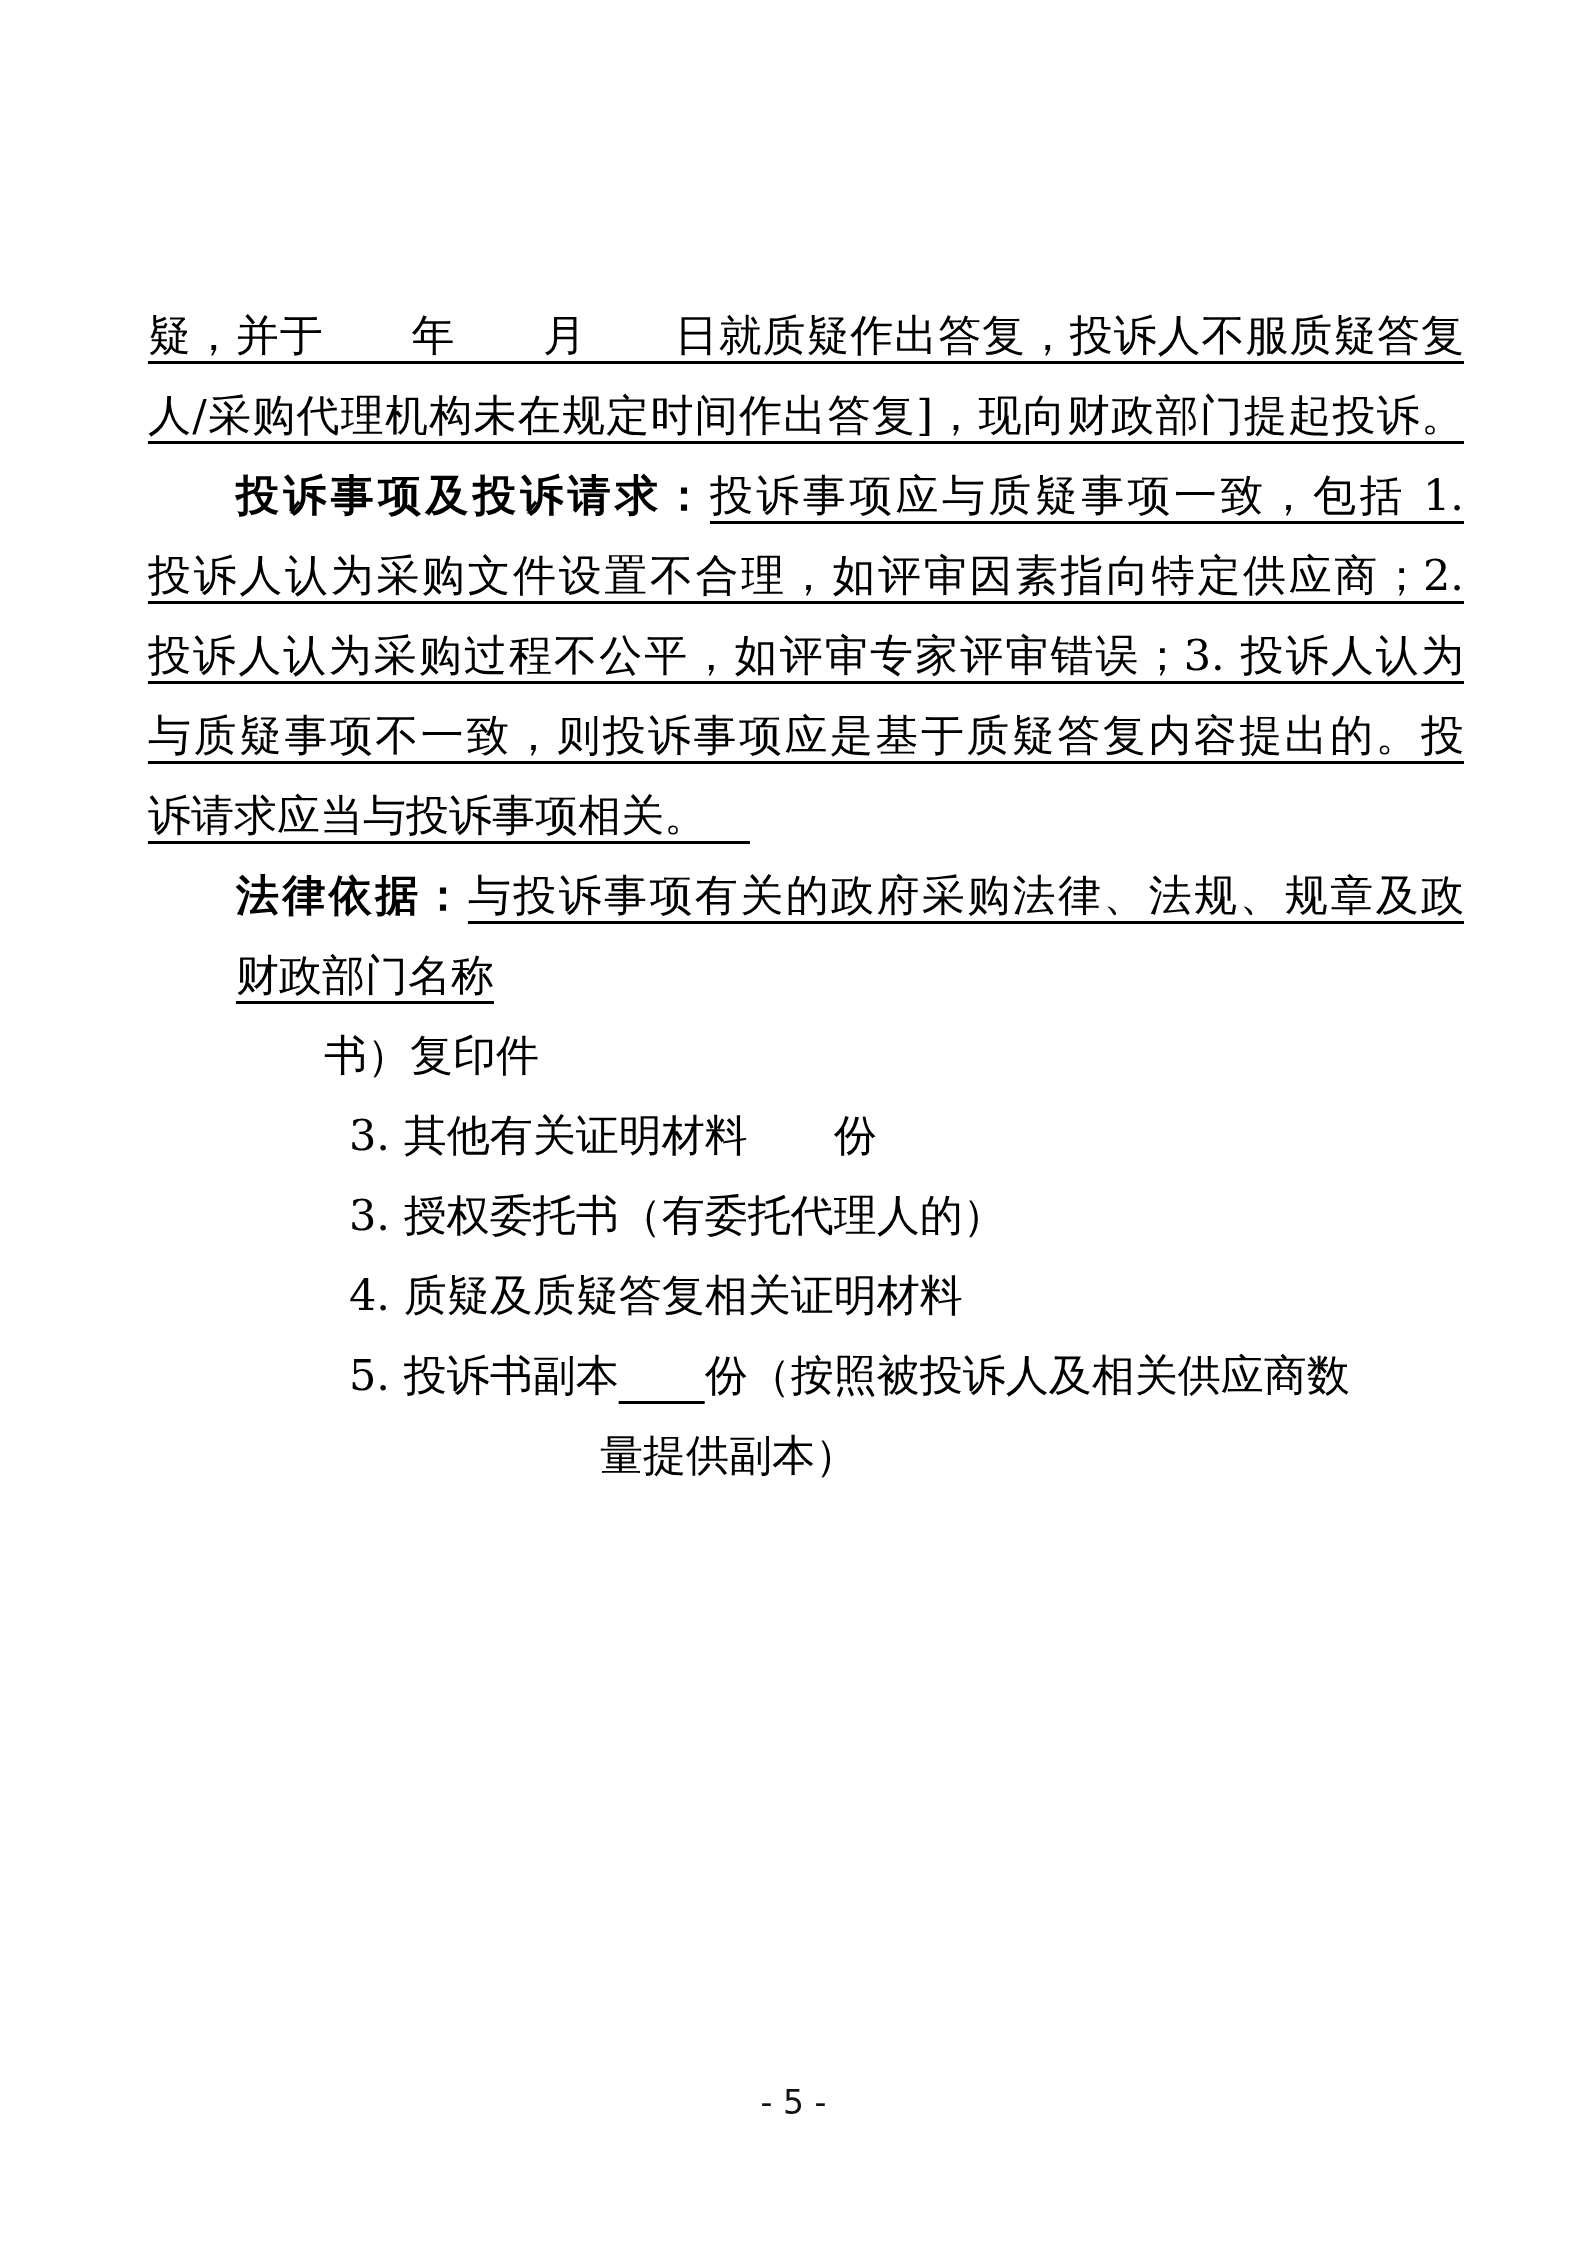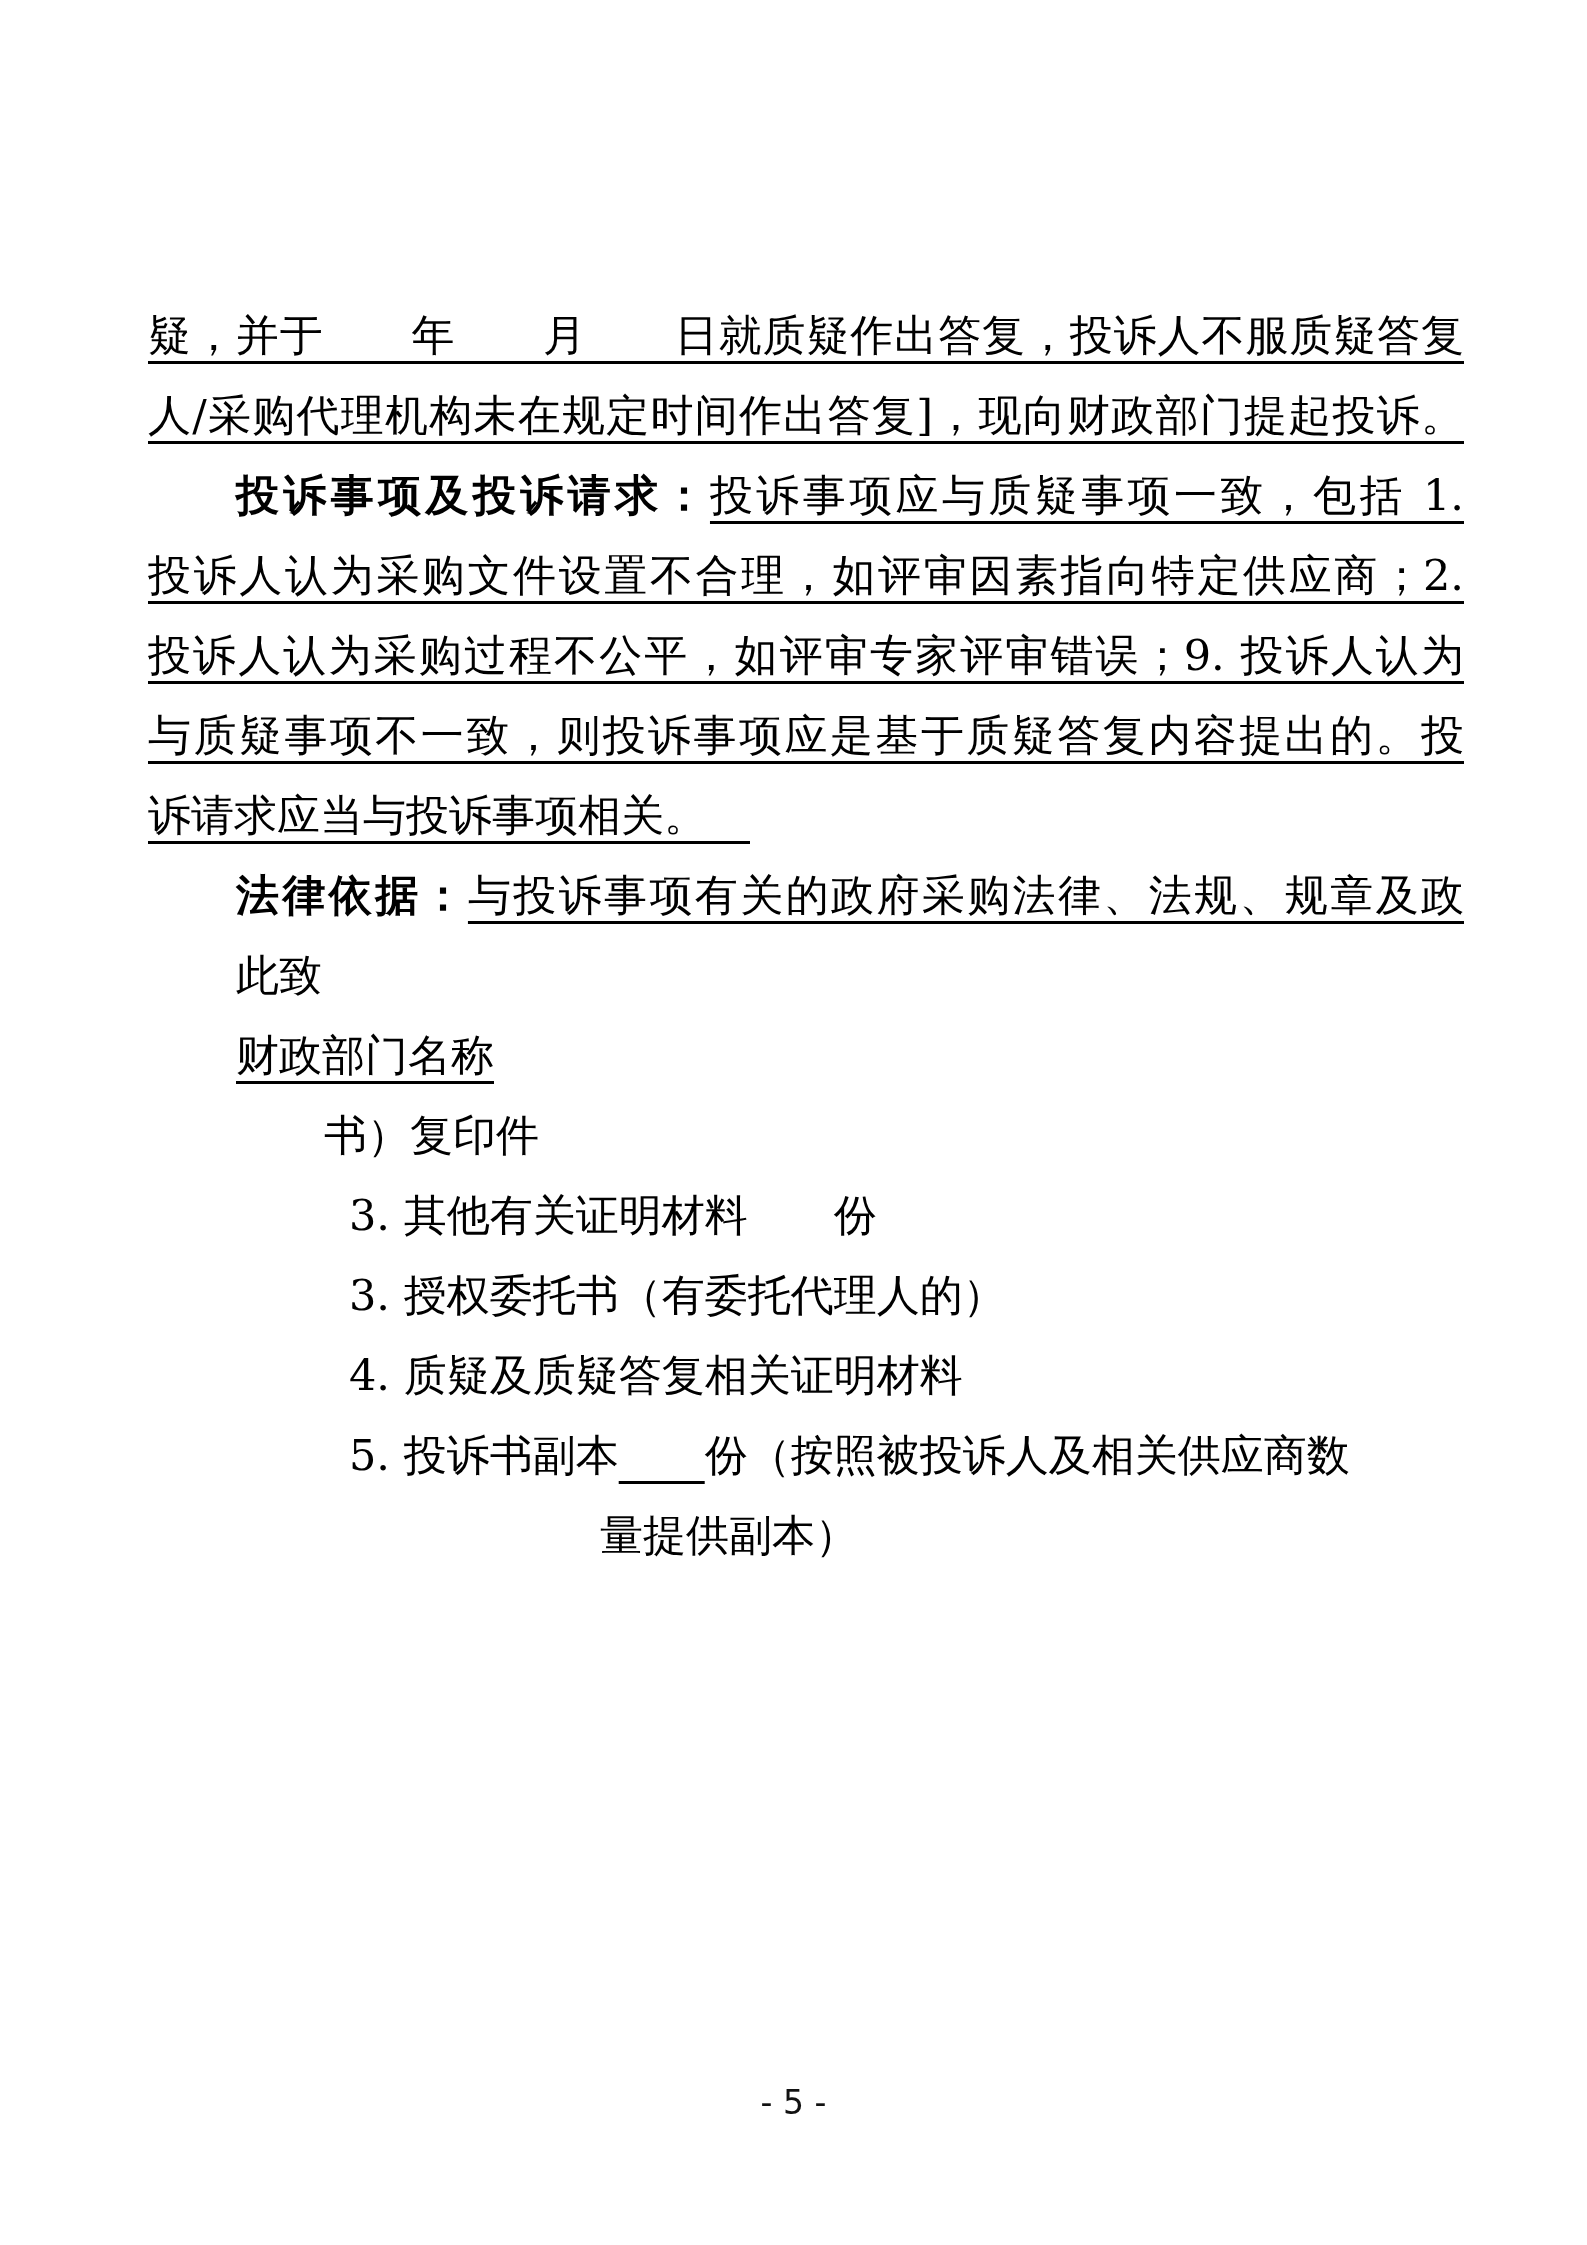--- a/index.html
+++ b/index.html
@@ -54,32 +54,31 @@
   <div class="doc-body">
 
     <div class="line justify"><span class="u">疑，并于　　年　　月　　日就质疑作出答复，投诉人不服质疑答复[采购</span></div>
 
     <div class="line justify"><span class="u">人/采购代理机构未在规定时间作出答复]，现向财政部门提起投诉。</span></div>
 
     <div class="line justify indent"><span class="b">投诉事项及投诉请求：</span><span class="u">投诉事项应与质疑事项一致，包括 1.</span></div>
 
     <div class="line justify"><span class="u">投诉人认为采购文件设置不合理，如评审因素指向特定供应商；2.</span></div>
 
-    <div class="line justify"><span class="u">投诉人认为采购过程不公平，如评审专家评审错误；9. 投诉人认为</span></div>
+    <div class="line justify"><span class="u">投诉人认为采购过程不公平，如评审专家评审错误；3. 投诉人认为</span></div>
 
 
     <div class="line justify"><span class="u">与质疑事项不一致，则投诉事项应是基于质疑答复内容提出的。投</span></div>
 
     <div class="line"><span class="u">诉请求应当与投诉事项相关。　</span></div>
 
 
     <div class="line justify indent"><span class="b">法律依据：</span><span class="u">与投诉事项有关的政府采购法律、法规、规章及政</span></div>
 
 
-    <div class="line indent"><span>此致</span></div>
 
     <div class="line indent"><span class="u">财政部门名称</span></div>
 
 
     <div class="line ind-cont"><span>书）复印件</span></div>
 
     <div class="line ind-item"><span>3. 其他有关证明材料　　份</span></div>
 
     <div class="line ind-item"><span>3. 授权委托书（有委托代理人的）</span></div>
 

